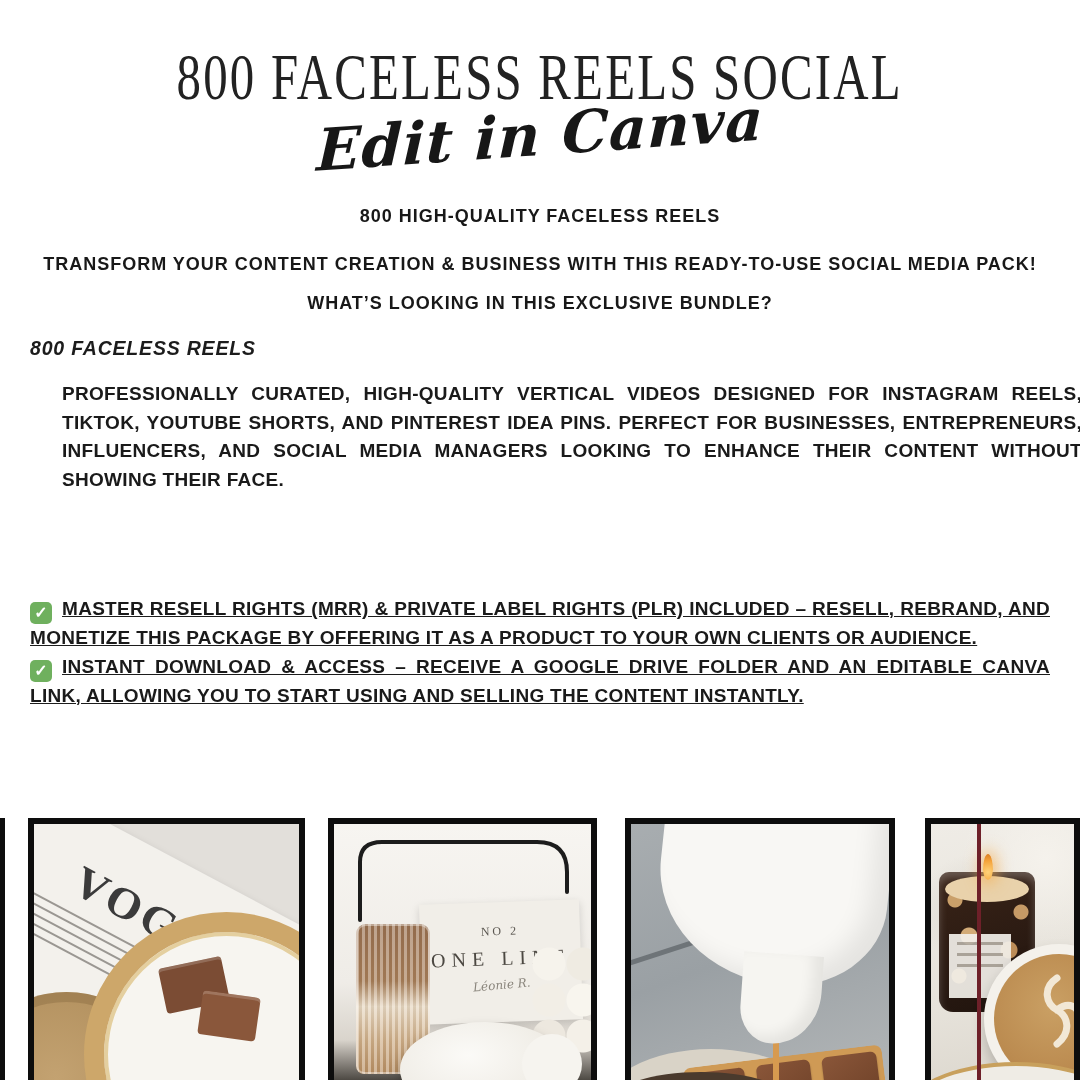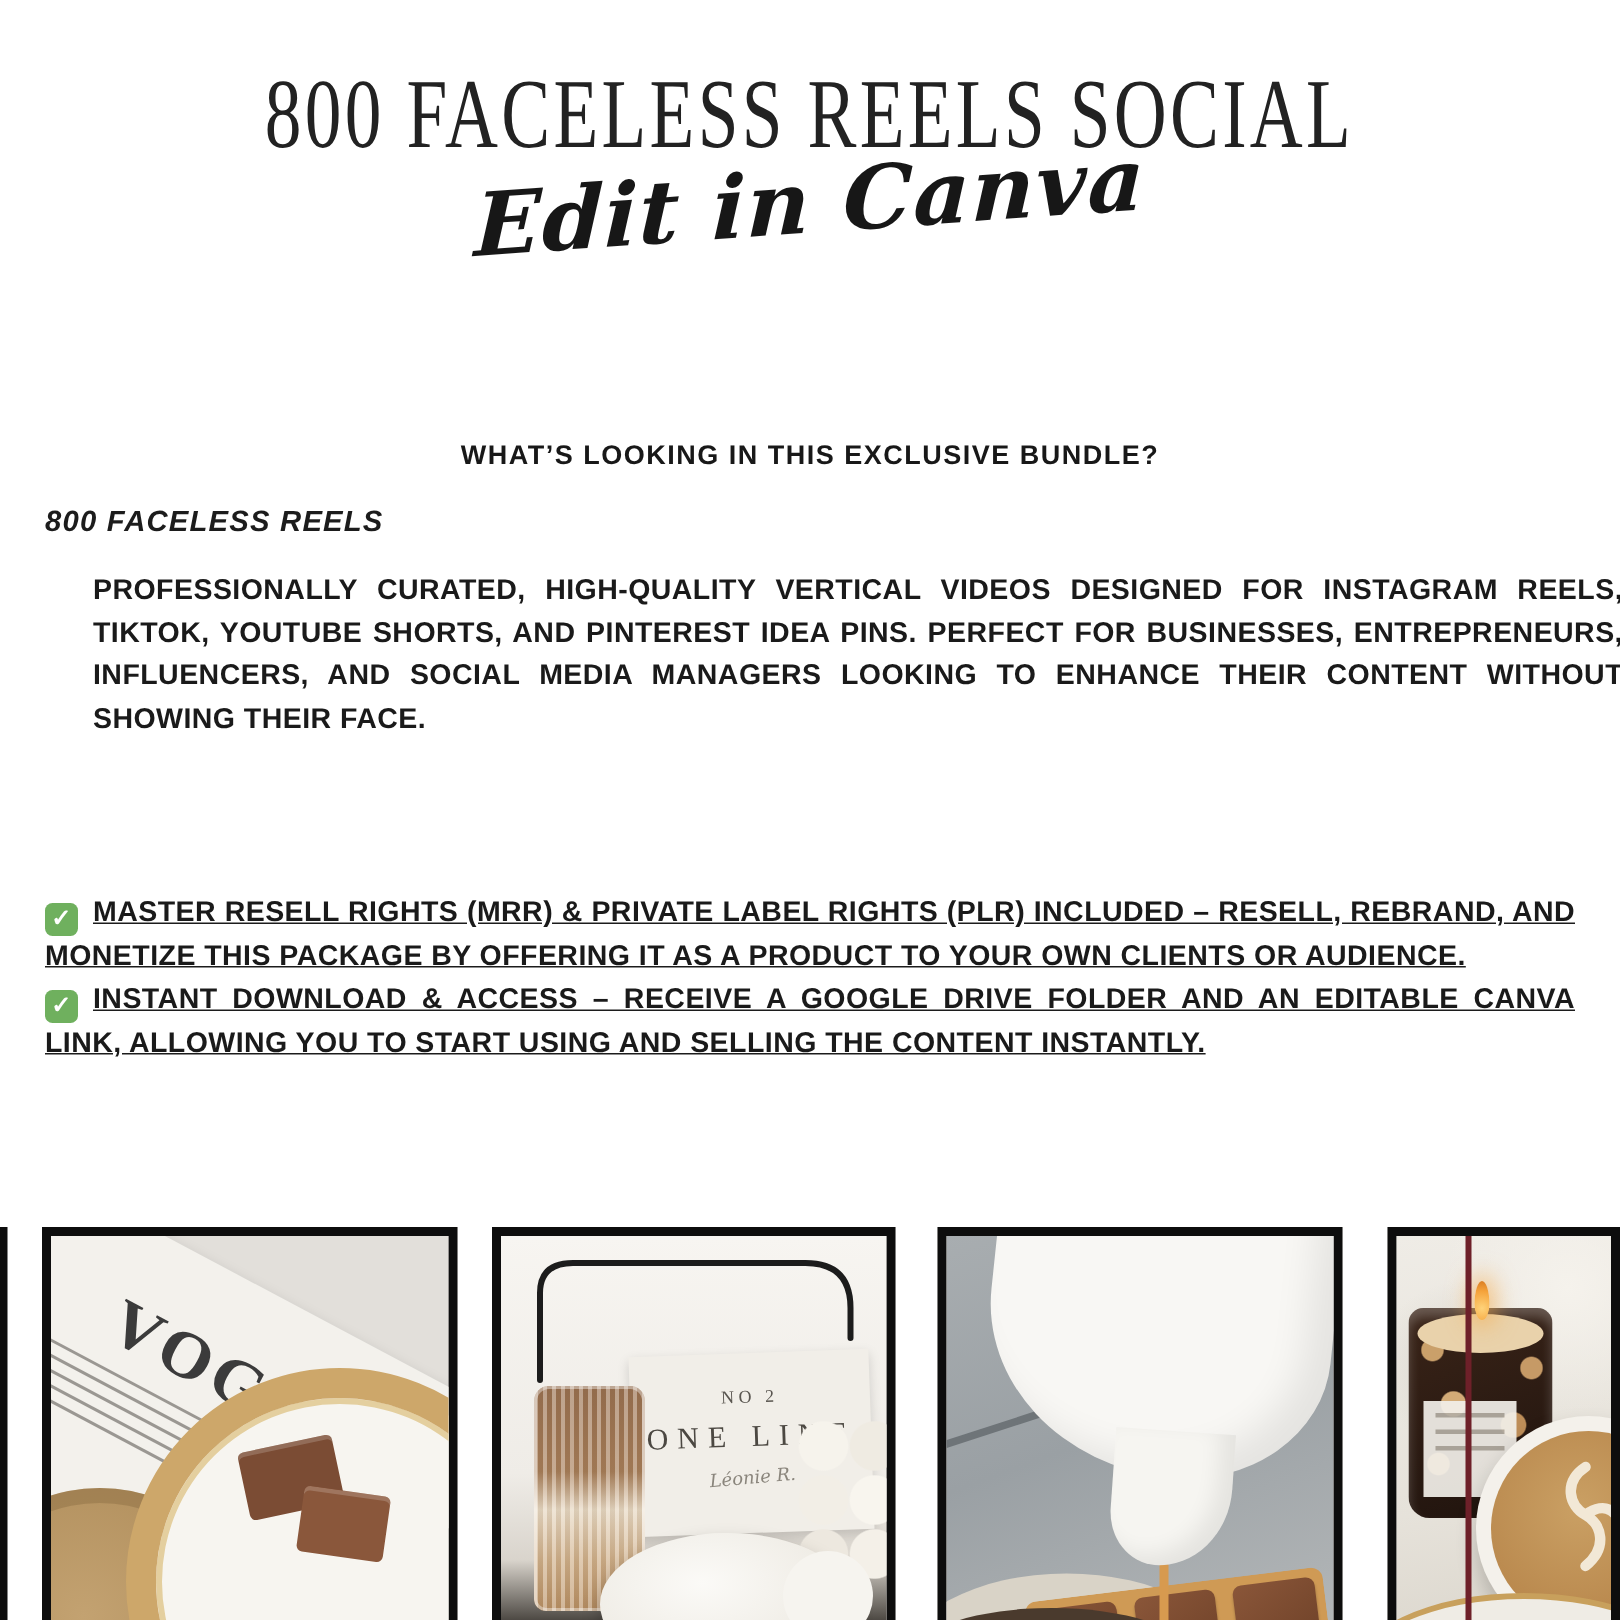--- a/index.html
+++ b/index.html
@@ -198,20 +198,22 @@
 
 <div class="page">
 
   <div class="title-wrap">
     <span class="title">800 FACELESS REELS SOCIAL</span>
   </div>
   <div class="script-wrap">
     <span class="script">Edit in Canva</span>
   </div>
 
+  <div class="intro-line intro-1">800 HIGH-QUALITY FACELESS REELS</div>
+  <div class="intro-line intro-2">TRANSFORM YOUR CONTENT CREATION &amp; BUSINESS WITH THIS READY-TO-USE SOCIAL MEDIA PACK!</div>
   <div class="intro-line intro-3">WHAT’S LOOKING IN THIS EXCLUSIVE BUNDLE?</div>
 
   <div class="body-block section-heading" style="position:absolute;">800 FACELESS REELS</div>
   <div class="body-block para para-1" style="position:absolute;">PROFESSIONALLY CURATED, HIGH-QUALITY VERTICAL VIDEOS DESIGNED FOR INSTAGRAM REELS, TIKTOK, YOUTUBE SHORTS, AND PINTEREST IDEA PINS. PERFECT FOR BUSINESSES, ENTREPRENEURS, INFLUENCERS, AND SOCIAL MEDIA MANAGERS LOOKING TO ENHANCE THEIR CONTENT WITHOUT SHOWING THEIR FACE.</div>
 
   <div class="body-block bullets" style="position:absolute;">
     <p class="para bullet"><span class="check">✓</span><span>MASTER RESELL RIGHTS (MRR) &amp; PRIVATE LABEL RIGHTS (PLR) INCLUDED – RESELL, REBRAND, AND MONETIZE THIS PACKAGE BY OFFERING IT AS A PRODUCT TO YOUR OWN CLIENTS OR AUDIENCE.</span></p>
     <p class="para bullet"><span class="check">✓</span><span>INSTANT DOWNLOAD &amp; ACCESS – RECEIVE A GOOGLE DRIVE FOLDER AND AN EDITABLE CANVA LINK, ALLOWING YOU TO START USING AND SELLING THE CONTENT INSTANTLY.</span></p>
   </div>
 

